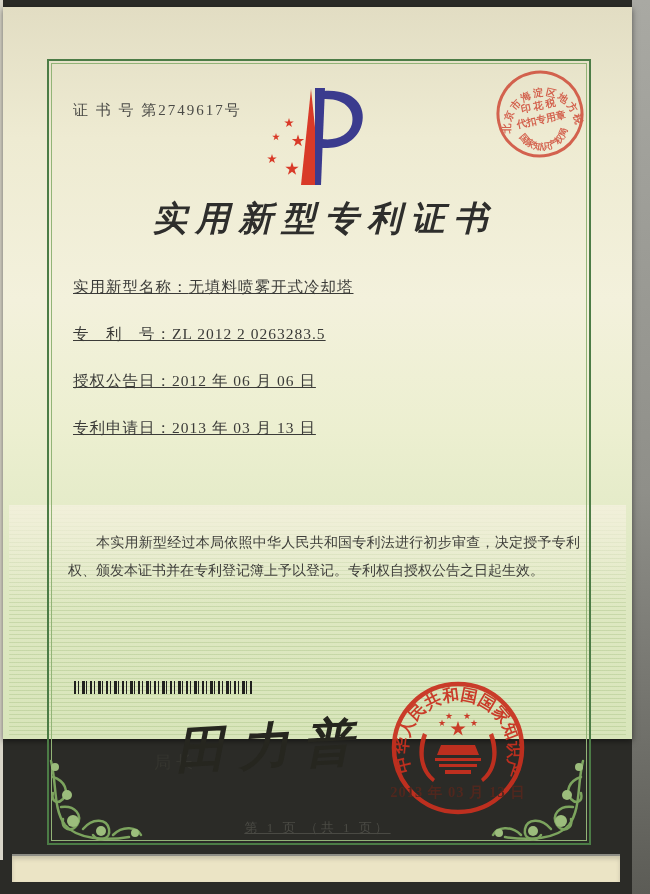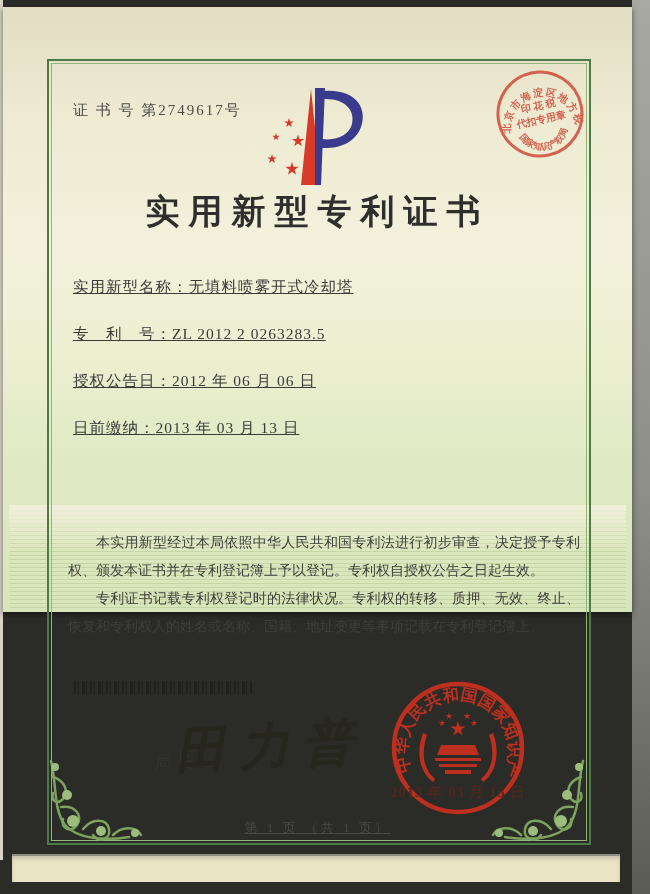--- a/index.html
+++ b/index.html
@@ -2,39 +2,39 @@
 <html><head>
 <meta charset="utf-8">
 <style>
   html,body{margin:0;padding:0;background:#30302c;}
   *{box-sizing:border-box;}
   .stage{position:relative;width:650px;height:894px;overflow:hidden;
          background:#2b2b27;font-family:"Liberation Serif","DejaVu Serif",serif;}
   .photo-edge-left{position:absolute;left:0;top:0;width:3px;height:860px;background:#d8d5c8;}
   .photo-edge-right{position:absolute;left:632px;top:0;width:18px;height:894px;
          background:linear-gradient(#a9a9a3 0%,#8f8f89 55%,#5c5c56 100%);}
-  .page{position:absolute;left:3px;top:7px;width:629px;height:605px;
+  .page{position:absolute;left:3px;top:7px;width:629px;height:732px;
          background:linear-gradient(180deg,#e2ddc3 0%,#eeebd2 18%,#f3f1dc 40%,#ecefd0 58%,#e0e9c4 75%,#d8e5ba 100%);
          box-shadow:0 2px 6px rgba(0,0,0,.5);}
   .page2{position:absolute;left:12px;top:854px;width:608px;height:28px;background:#ebe4c5;
          border-top:2px solid #8d8d85;box-shadow:inset 0 3px 4px rgba(0,0,0,.15);}
   .guilloche{position:absolute;left:6px;right:6px;top:498px;bottom:4px;z-index:0;
          background-image:
            linear-gradient(to bottom,rgba(242,240,219,.95) 0%,rgba(242,240,219,0) 45%),
            repeating-linear-gradient(0deg,rgba(112,152,72,.20) 0 1px,rgba(255,255,255,0) 1px 4px);}
   .frame{position:absolute;left:44px;top:52px;width:544px;height:786px;z-index:1;
          border:2px solid #4c7c46;}
   .frame::after{content:"";position:absolute;left:2px;top:2px;right:2px;bottom:2px;
          border:1px solid #92b477;}
   .certno{position:absolute;left:70px;top:94px;z-index:2;font-size:15px;letter-spacing:2px;color:#4a4a46;}
   .logo{position:absolute;left:262px;top:78px;width:102px;height:104px;z-index:2;}
   .seal-top{position:absolute;left:490px;top:60px;width:94px;height:94px;z-index:3;
          transform:rotate(-12deg);opacity:.85;}
-  .title{position:absolute;left:0;top:182px;width:629px;z-index:2;margin:0;text-align:center;
-         font-size:34px;font-weight:700;letter-spacing:9px;color:#2e2e2c;}
+  .title{position:absolute;left:0;top:182px;width:629px;z-index:2;margin:7px;text-align:center;
+         font-size:34px;font-weight:700;letter-spacing:9px;color:#2e2e2c;font-style:italic;}
   .fields{position:absolute;left:70px;top:270px;width:500px;z-index:2;}
   .field{margin-bottom:26px;font-size:15.5px;color:#3b3b38;letter-spacing:1px;white-space:nowrap;text-decoration:underline;}
   .field .flabel{color:#3b3b38;}
   .paras{position:absolute;left:65px;top:522px;width:512px;z-index:2;
          font-size:14px;line-height:28px;color:#3e3e3a;text-align:justify;}
   .paras p{margin:0;text-indent:2em;}
   .barcode{position:absolute;left:71px;top:674px;width:178px;height:13px;z-index:2;
          background-image:repeating-linear-gradient(90deg,
            #20201e 0 2px,rgba(0,0,0,0) 2px 4px,
            #20201e 4px 5px,rgba(0,0,0,0) 5px 8px,
@@ -107,27 +107,26 @@
       <div class="field">
         <span class="flabel">实用新型名称：</span><span class="fvalue">无填料喷雾开式冷却塔</span>
       </div>
       <div class="field">
         <span class="flabel">专　利　号：</span><span class="fvalue">ZL 2012 2 0263283.5</span>
       </div>
       <div class="field">
         <span class="flabel">授权公告日：</span><span class="fvalue">2012 年 06 月 06 日</span>
       </div>
       <div class="field">
-        <span class="flabel">日前缴纳：</span><span class="fvalue">2013 年 03 月 13 日</span>
+        <span class="flabel">专利申请日：</span><span class="fvalue">2013 年 03 月 13 日</span>
       </div>
     </div>
 
     <div class="paras">
       <p>本实用新型经过本局依照中华人民共和国专利法进行初步审查，决定授予专利权、颁发本证书并在专利登记簿上予以登记。专利权自授权公告之日起生效。</p>
-      <p>专利证书记载专利权登记时的法律状况。专利权的转移、质押、无效、终止、恢复和专利权人的姓名或名称、国籍、地址变更等事项记载在专利登记簿上。</p>
     </div>
 
     <div class="barcode"></div>
 
     <div class="signer">局长</div>
     <div class="signature">田力普</div>
 
     <svg class="seal-bottom" viewBox="0 0 138 138">
       <defs>
         <path id="ring" d="M 22,92 A 51,51 0 1 1 116,92"></path>

